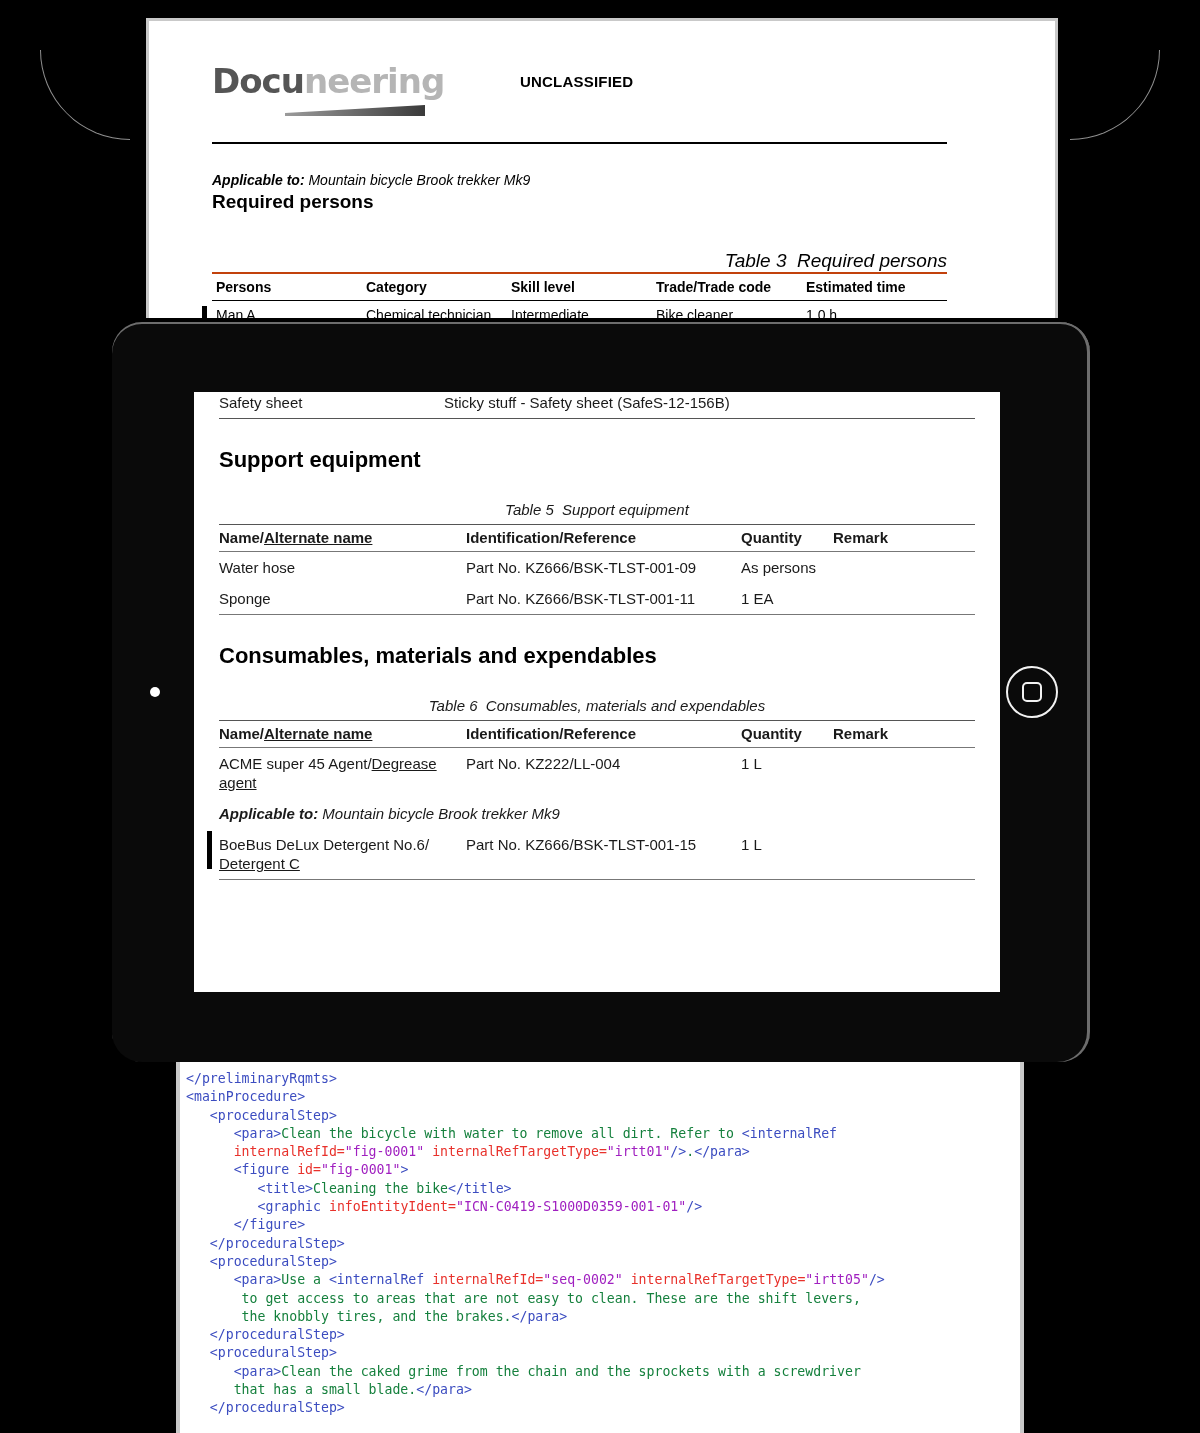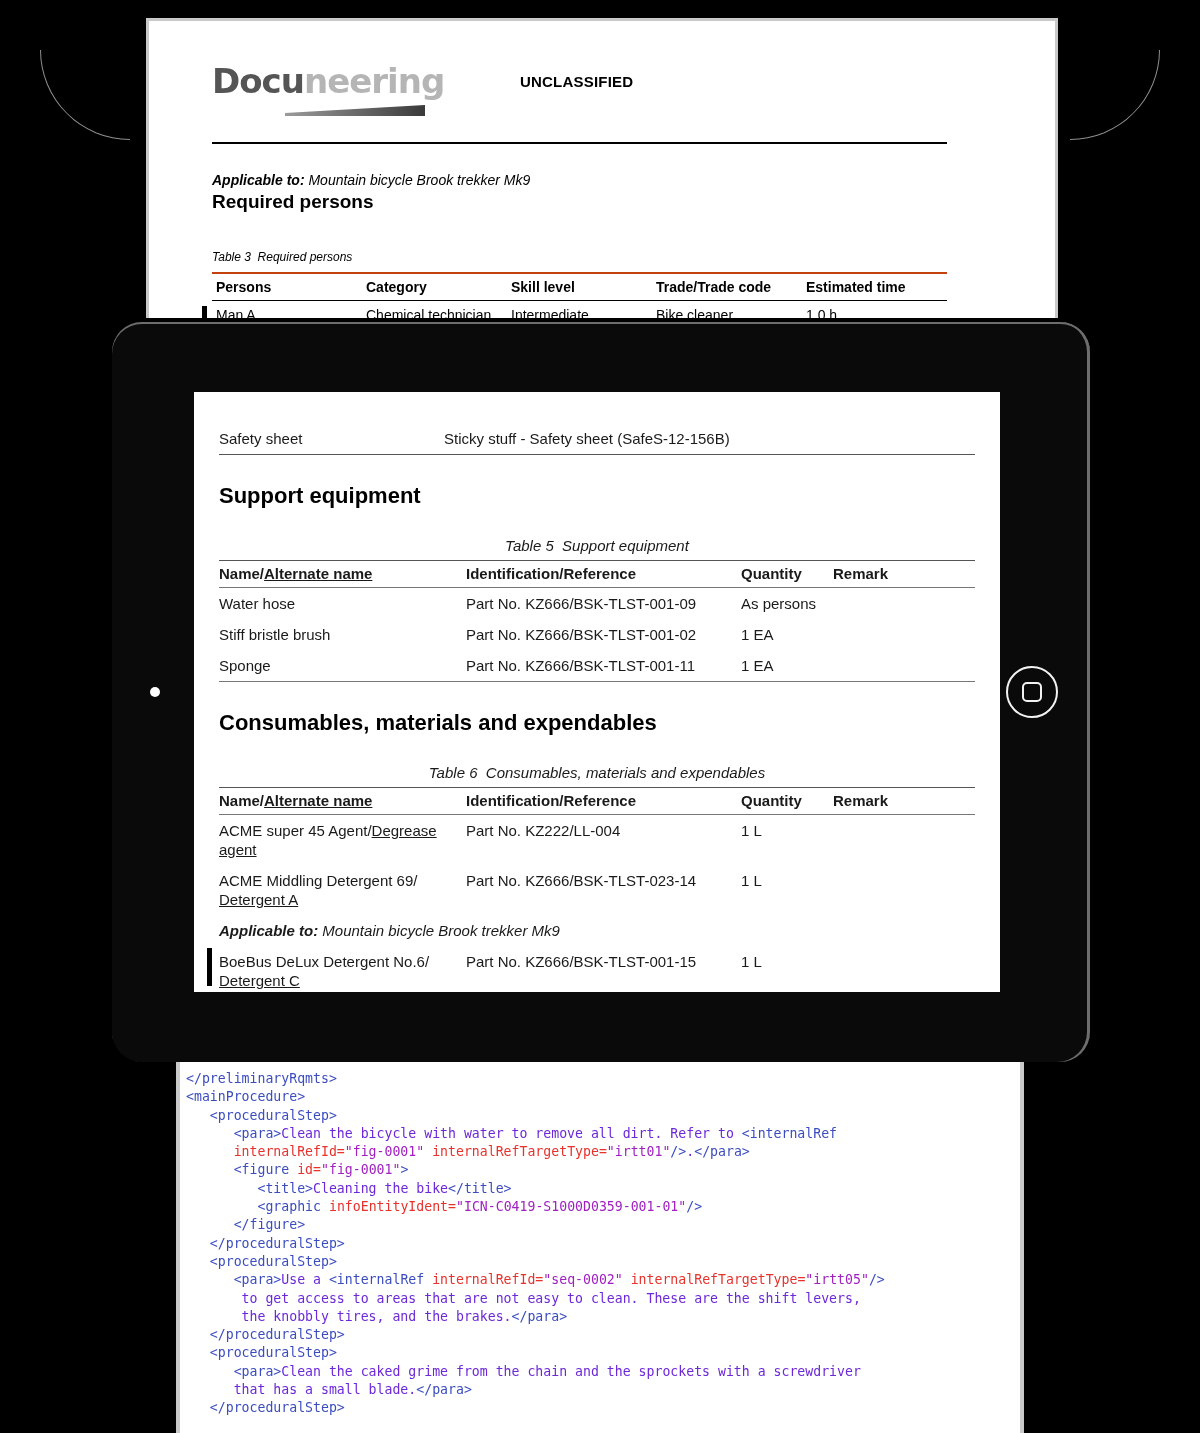--- a/index.html
+++ b/index.html
@@ -76,23 +76,23 @@
   }
   .applicable b { font-style:italic; font-weight:bold; font-family:"Liberation Sans", sans-serif; }
   .applicable i { font-style:italic; }
 
   .tp-h1 {
     position:absolute; left:63px; top:170px;
     font-size:19px; font-weight:bold; color:#000;
   }
 
   .tbl-caption {
-    text-align:left;
+    text-align:right;
     font-style:italic;
-    font-size:12px;
+    font-size:19px;
     color:#000;
   }
   .tp-caption { position:absolute; left:63px; top:229px; width:735px; }
 
   .doc-table { border-collapse:collapse; width:100%; font-size:14px; color:#000; }
   .doc-table th {
     text-align:left; font-weight:bold; padding:5px 0 5px 4px;
     border-top:2px solid #c2410c; border-bottom:1.5px solid #000;
     white-space:nowrap;
   }
@@ -140,23 +140,22 @@
   .camera-dot {
     position:absolute;
     left:38px; top:50%; margin-top:-5px;
     width:10px; height:10px;
     background:#ffffff; border-radius:50%;
   }
 
   
   .screen-inner { position:relative; padding:0 25px; font-size:15px; color:#1a1a1a; }
   .hdr-row {
-    display:flex; padding-top:10px; padding-bottom:7px;
+    display:flex; padding-top:2px; padding-bottom:7px;
     border-bottom:1.5px solid #555;
-    margin-top:28px;
   }
   .hdr-left { width:225px; }
   .hdr-center { flex:1; }
   .s-h1 { font-size:22px; font-weight:bold; color:#000; margin:28px 0 0 0; }
   .s-caption { text-align:center; font-style:italic; font-size:15px; margin-top:28px; }
   .s-table { border-collapse:collapse; width:100%; font-size:15px; color:#1a1a1a; margin-top:6px; }
   .s-table th {
     text-align:left; font-weight:bold; padding:4px 0 5px 0;
     border-top:1.8px solid #555; border-bottom:1.3px solid #777;
     white-space:nowrap;
@@ -189,21 +188,21 @@
     font-family:"DejaVu Sans Mono", "Liberation Mono", monospace;
     font-size:13.2px;
     line-height:18.3px;
     color:#000000;
     white-space:pre;
     letter-spacing:0px;
   }
   .t  { color:#3b4cc0; }   
   .an { color:#e8312b; }   
   .av { color:#a020c0; }   
-  .txt{ color:#6d28d9; }
+  .txt{ color:#15803d; }
 </style>
 </head>
 <body>
 
 <div class="arc arc-left"></div>
 <div class="arc arc-right"></div>
 
 <div class="top-page">
   <div class="tp-inner">
 
@@ -309,26 +308,20 @@
             <th class="colD">Remark</th>
           </tr>
         </thead>
         <tbody>
           <tr>
             <td>Water hose</td>
             <td>Part No. KZ666/BSK-TLST-001-09</td>
             <td>As persons</td>
             <td></td>
           </tr>
-          <tr>
-            <td>Stiff bristle brush</td>
-            <td>Part No. KZ666/BSK-TLST-001-02</td>
-            <td>1 EA</td>
-            <td></td>
-          </tr>
           <tr class="last">
             <td>Sponge</td>
             <td>Part No. KZ666/BSK-TLST-001-11</td>
             <td>1 EA</td>
             <td></td>
           </tr>
         </tbody>
       </table>
 
       <h1 class="s-h1">Consumables, materials and expendables</h1>
@@ -343,26 +336,20 @@
             <th class="colA">Name/<span class="u">Alternate name</span></th>
             <th class="colB">Identification/Reference</th>
             <th class="colC">Quantity</th>
             <th class="colD">Remark</th>
           </tr>
         </thead>
         <tbody>
           <tr>
             <td><span>ACME super 45 Agent/</span><span class="u">Degrease agent</span></td>
             <td>Part No. KZ222/LL-004</td>
-            <td>1 L</td>
-            <td></td>
-          </tr>
-          <tr>
-            <td><span>ACME Middling Detergent 69/</span><br><span class="u">Detergent A</span></td>
-            <td>Part No. KZ666/BSK-TLST-023-14</td>
             <td>1 L</td>
             <td></td>
           </tr>
           <tr>
             <td colspan="4" class="s-applicable">
               <b>Applicable to:</b>
               <i>Mountain bicycle Brook trekker Mk9</i>
             </td>
           </tr>
           <tr class="last">

